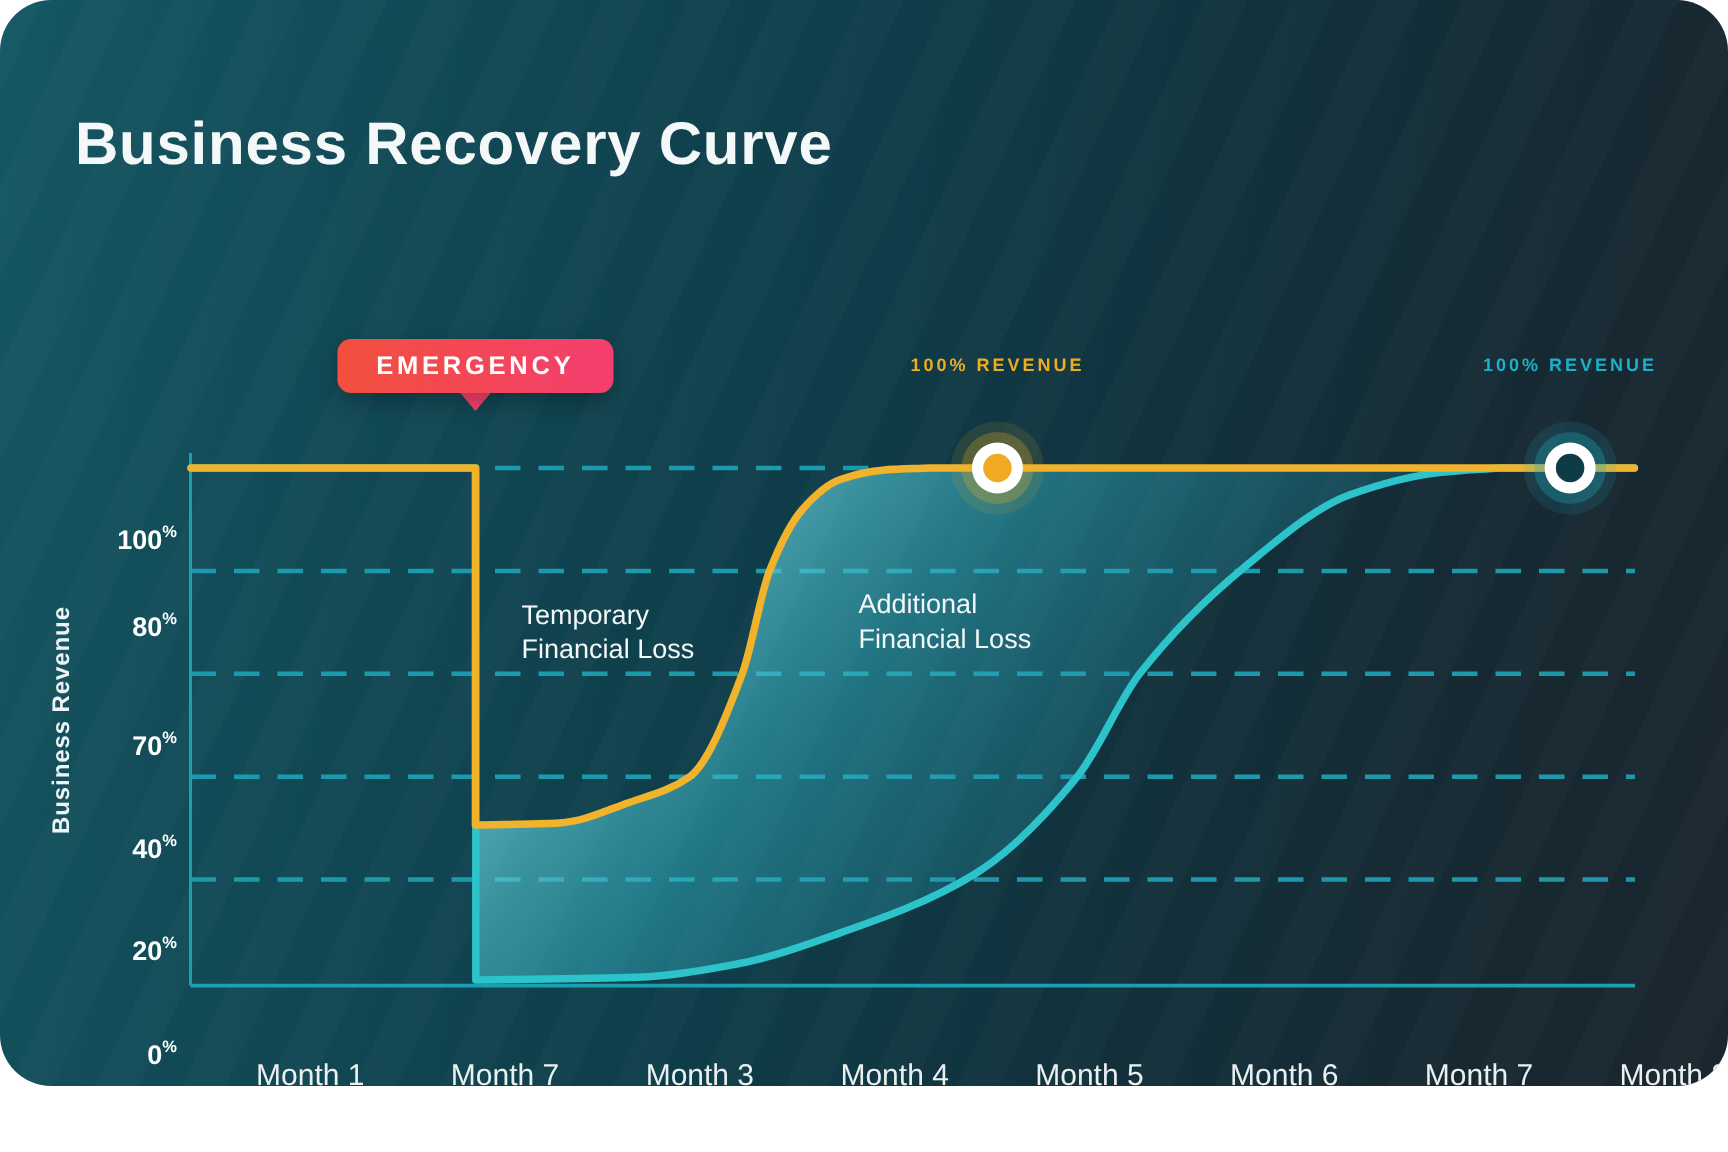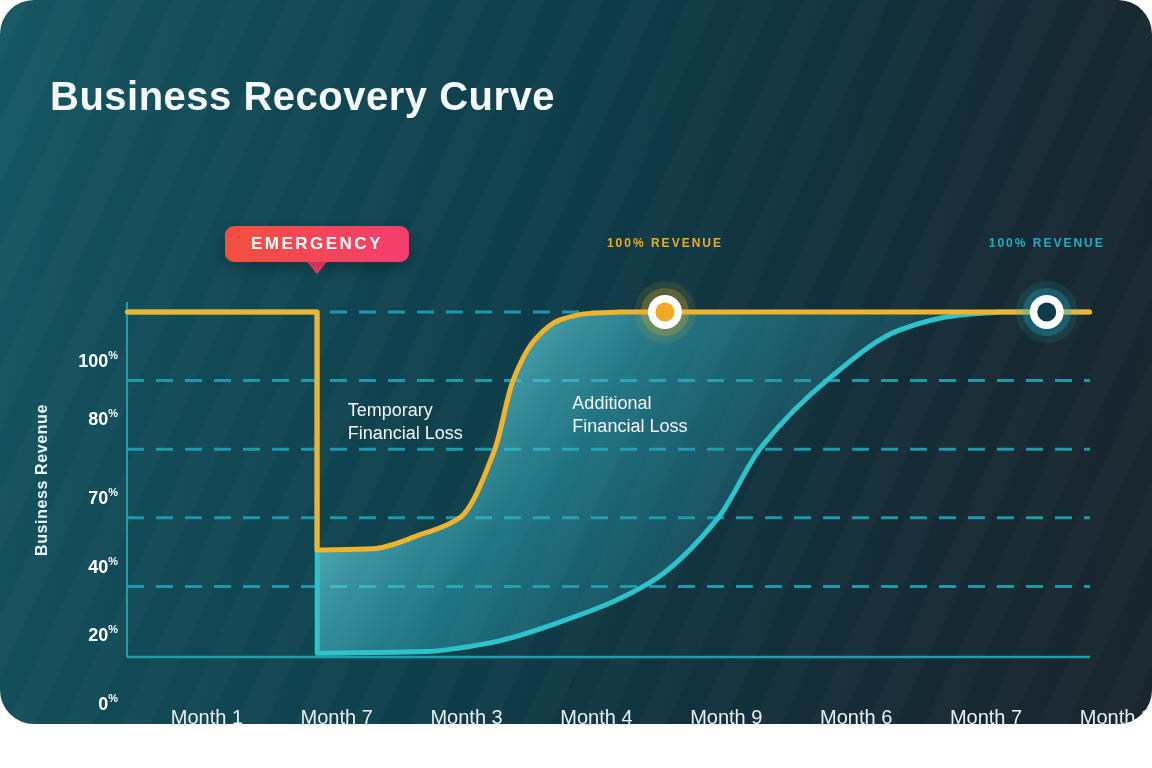--- a/index.html
+++ b/index.html
@@ -106,17 +106,17 @@
     <div class="ytick" style="top: 299px;"><span>100</span><span class="pct">%</span></div>
     <div class="ytick" style="top: 357px; text-align: right;"><span>80</span><span class="pct">%</span></div>
     <div class="ytick" style="top: 436.2px;"><span>70</span><span class="pct">%</span></div>
     <div class="ytick" style="top: 504.8px; text-align: right;"><span>40</span><span class="pct">%</span></div>
     <div class="ytick" style="top: 573.4px;"><span>20</span><span class="pct">%</span></div>
     <div class="ytick" style="top: 642px;"><span>0</span><span class="pct">%</span></div>
     <div class="mlabel" style="left: 113px;">Month 1</div>
     <div class="mlabel" style="left: 242.857px;">Month 7</div>
     <div class="mlabel" style="left: 372.714px;">Month 3</div>
     <div class="mlabel" style="left: 502.571px;">Month 4</div>
-    <div class="mlabel" style="left: 632.428px;">Month 9</div>
+    <div class="mlabel" style="left: 632.428px;">Month 5</div>
     <div class="mlabel" style="left: 762.285px;">Month 6</div>
     <div class="mlabel" style="left: 892.142px; text-decoration: underline;">Month 7</div>
     <div class="mlabel" style="left: 1022px;">Month 8</div>
   </div>
 
 </body></html>

